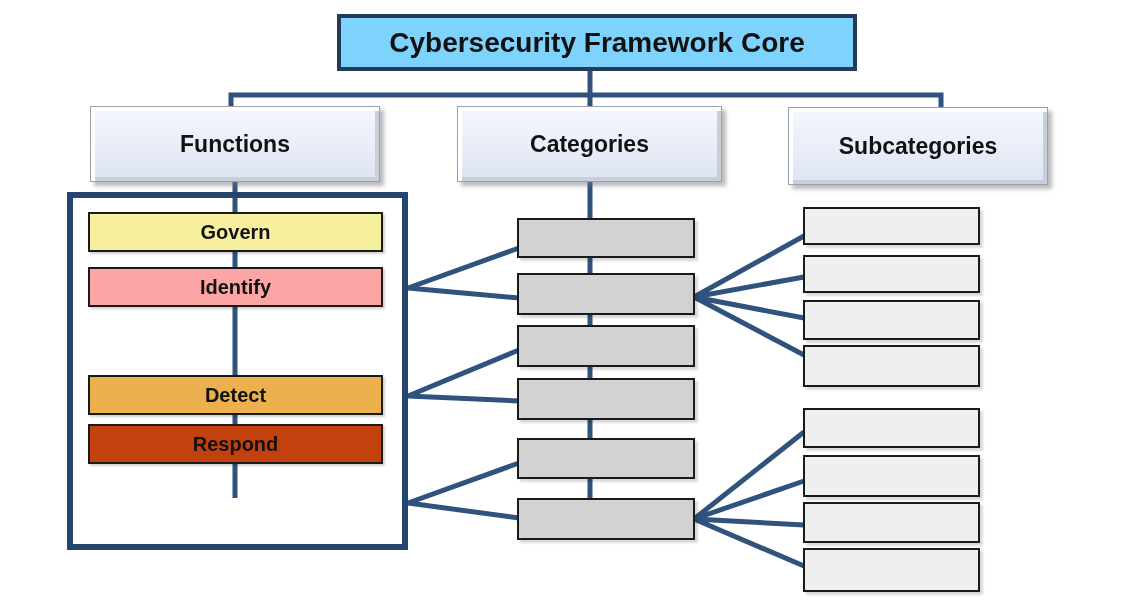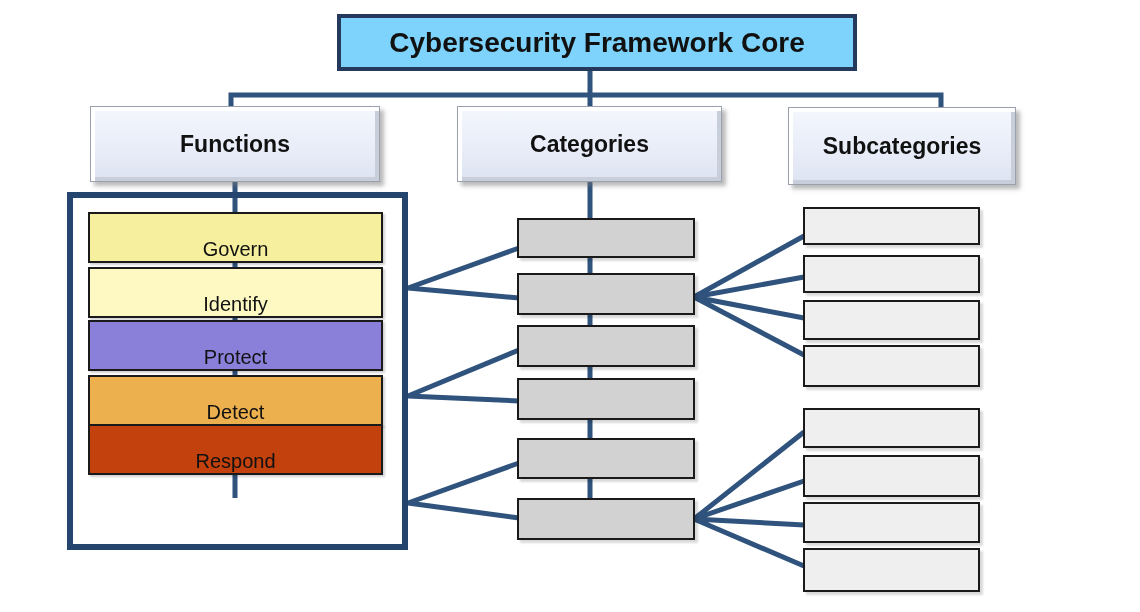--- a/index.html
+++ b/index.html
@@ -21,32 +21,32 @@
   }
 
   .hdr{
     background:linear-gradient(180deg,#f4f7fd 0%,var(--header-fill,#E9EDF8) 55%,#dde3f2 100%);
     border:1px solid #9aa1ad;
     box-shadow:inset 2px 2px 0 2px #ffffff, inset -2px -2px 0 2px #c9cedb, 4px 4px 4px rgba(120,120,120,0.5);
     font-size:23px;font-weight:700;
   }
   .hdr-functions{left:90px;top:106px;width:290px;height:76px;}
   .hdr-categories{left:457px;top:106px;width:265px;height:76px;}
-  .hdr-subcategories{left:788px;top:107px;width:228px;height:78px;}
+  .hdr-subcategories{left:788px;top:107px;width:260px;height:78px;}
 
   .fn-container{
     position:absolute;left:67px;top:192px;width:341px;height:358px;
     border:6px solid var(--container-border,#24456E);background:transparent;z-index:2;
   }
 
   .fn-box{
-    left:88px;width:295px;height:51px;
+    left:88px;width:295px;height:40px;
     border:2px solid var(--box-border,#1A1A1A);
     box-shadow:2px 2px 2px rgba(0,0,0,0.18);
-    font-size:20px;font-weight:400;z-index:3;align-items:flex-end;
+    font-size:20px;font-weight:700;z-index:3;
   }
 
   .cat-box{
     left:517px;width:178px;
     background:var(--category-fill,#D2D2D2);
     border:2px solid var(--box-border,#1A1A1A);
     box-shadow:3px 3px 2px rgba(0,0,0,0.15);
   }
   .sub-box{
     left:803px;width:177px;
@@ -91,25 +91,22 @@
   </div>
   <div class="box hdr hdr-subcategories">
     <span>Subcategories</span>
   </div>
 
   <div class="fn-container"></div>
 
   <div class="box fn-box" style="top: 212px; background: rgb(245, 239, 158);">
     <span>Govern</span>
   </div>
-  <div class="box fn-box" style="top: 267px; background: #fef9c3;">
+  <div class="box fn-box" style="top: 267px; background: #fca5a5;">
     <span>Identify</span>
-  </div>
-  <div class="box fn-box" style="top: 320px; background: rgb(139, 128, 217);">
-    <span>Protect</span>
   </div>
   <div class="box fn-box" style="top: 375px; background: rgb(237, 176, 78);">
     <span>Detect</span>
   </div>
   <div class="box fn-box" style="top: 424px; background: #c2410c;">
     <span>Respond</span>
   </div>
 
   <div class="box cat-box" style="top:218px;height:40px;"></div>
   <div class="box cat-box" style="top:273px;height:42px;"></div>

